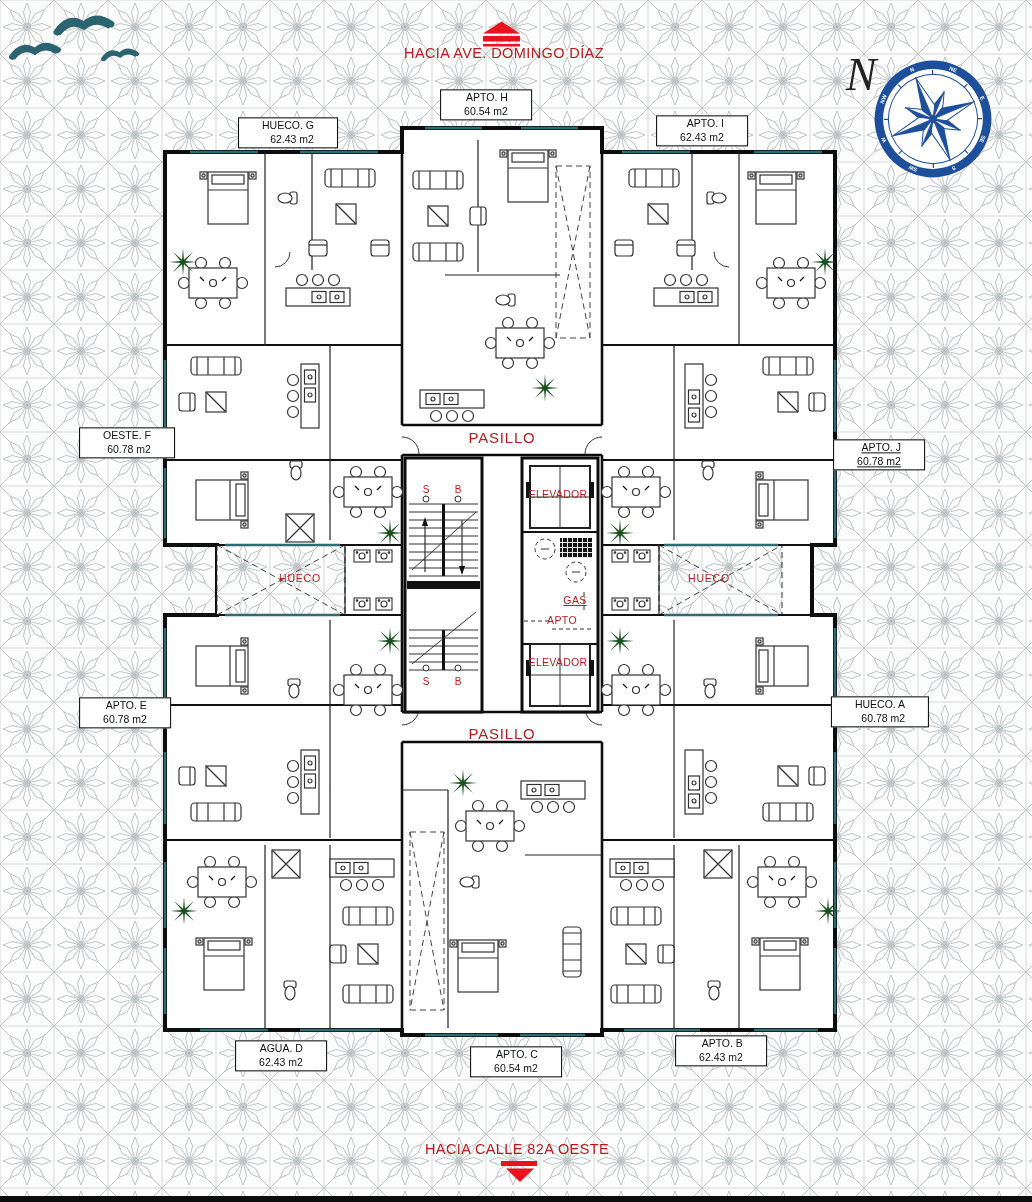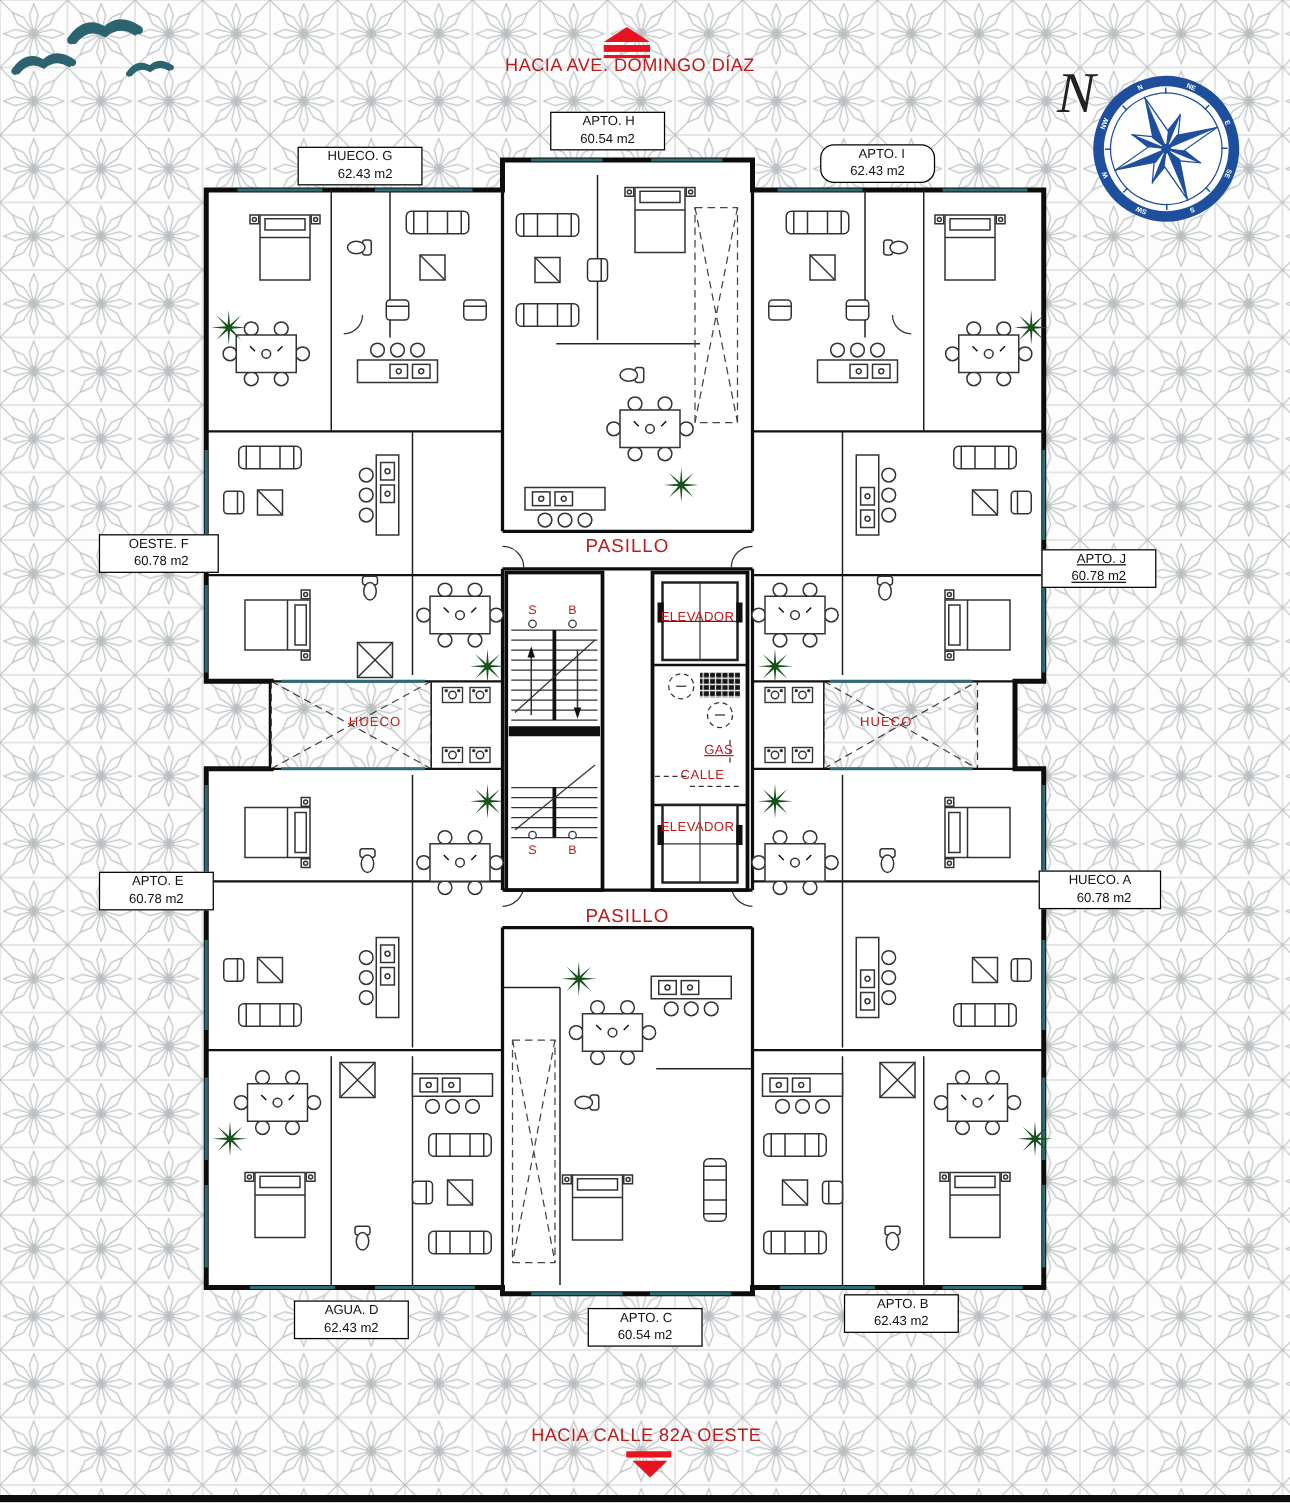--- a/index.html
+++ b/index.html
@@ -409,21 +409,21 @@
 <div class="lbl north" style="left:861px;top:74px;">N</div>
 
 <div class="apt" style="left:288px;top:133px;">
   <div>HUECO. G</div>
   <div>62.43 m2</div>
 </div>
 <div class="apt" style="left:486px;top:105px;">
   <div>APTO. H</div>
   <div>60.54 m2</div>
 </div>
-<div class="apt" style="left:702px;top:131px;border-radius:11px;">
+<div class="apt" style="left:702px;top:131px;">
   <div>APTO. I</div>
   <div>62.43 m2</div>
 </div>
 <div class="apt" style="left:127px;top:443px;">
   <div>OESTE. F</div>
   <div>60.78 m2</div>
 </div>
 <div class="apt" style="left:879px;top:455px;text-decoration:underline;">
   <div>APTO. J</div>
   <div>60.78 m2</div>
@@ -449,19 +449,19 @@
   <div>62.43 m2</div>
 </div>
 
 <div class="lbl core" style="left:502px;top:437px;">PASILLO</div>
 <div class="lbl core" style="left:502px;top:733px;">PASILLO</div>
 <div class="lbl core" style="left:300px;top:578px;font-size:10.5px;">HUECO</div>
 <div class="lbl core" style="left:709px;top:578px;font-size:10.5px;">HUECO</div>
 <div class="lbl core" style="left:558px;top:494px;font-size:10.5px;letter-spacing:.3px;">ELEVADOR</div>
 <div class="lbl core" style="left:558px;top:662px;font-size:10.5px;letter-spacing:.3px;">ELEVADOR</div>
 <div class="lbl gasagua" style="left:575px;top:600px;text-decoration:underline;">GAS</div>
-<div class="lbl gasagua" style="left:562px;top:620px;">CALLE</div>
+<div class="lbl gasagua" style="left:562px;top:620px;">APTO</div>
 <div class="lbl tiny" style="left:426px;top:489px;">S</div>
 <div class="lbl tiny" style="left:458px;top:489px;">B</div>
 <div class="lbl tiny" style="left:426px;top:681px;">S</div>
 <div class="lbl tiny" style="left:458px;top:681px;">B</div>
 
 </div>
 
 </body></html>

